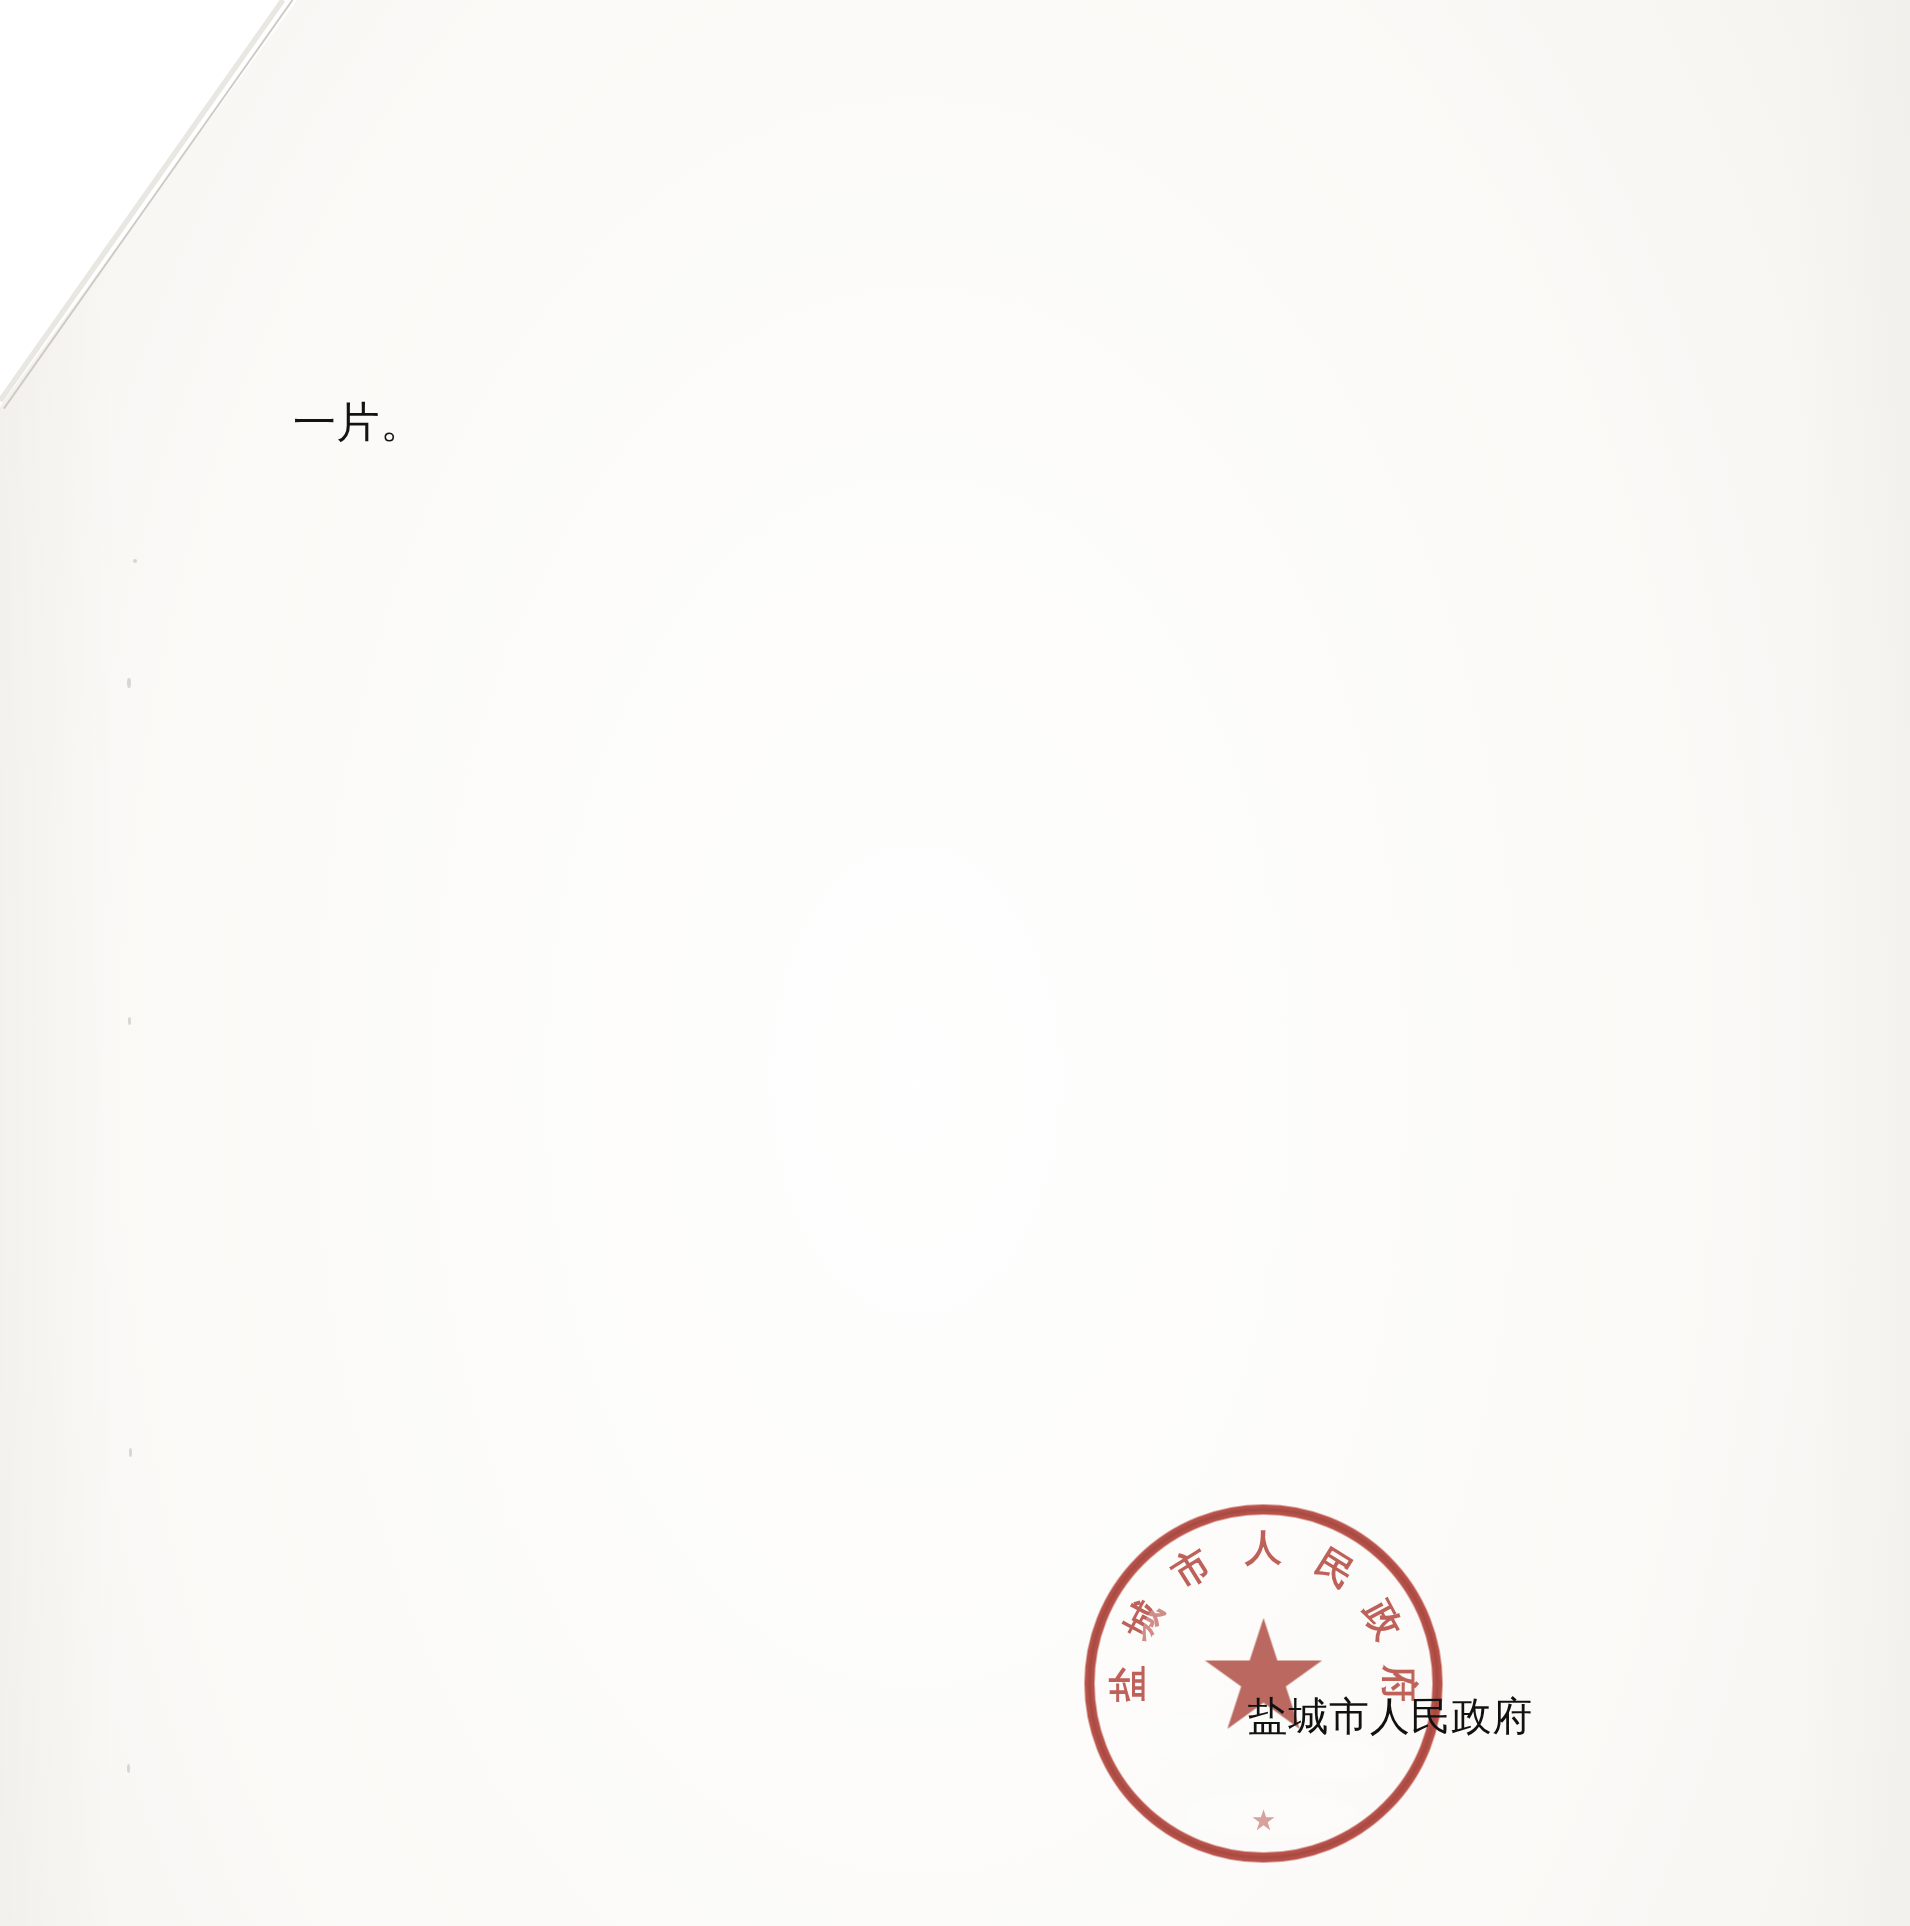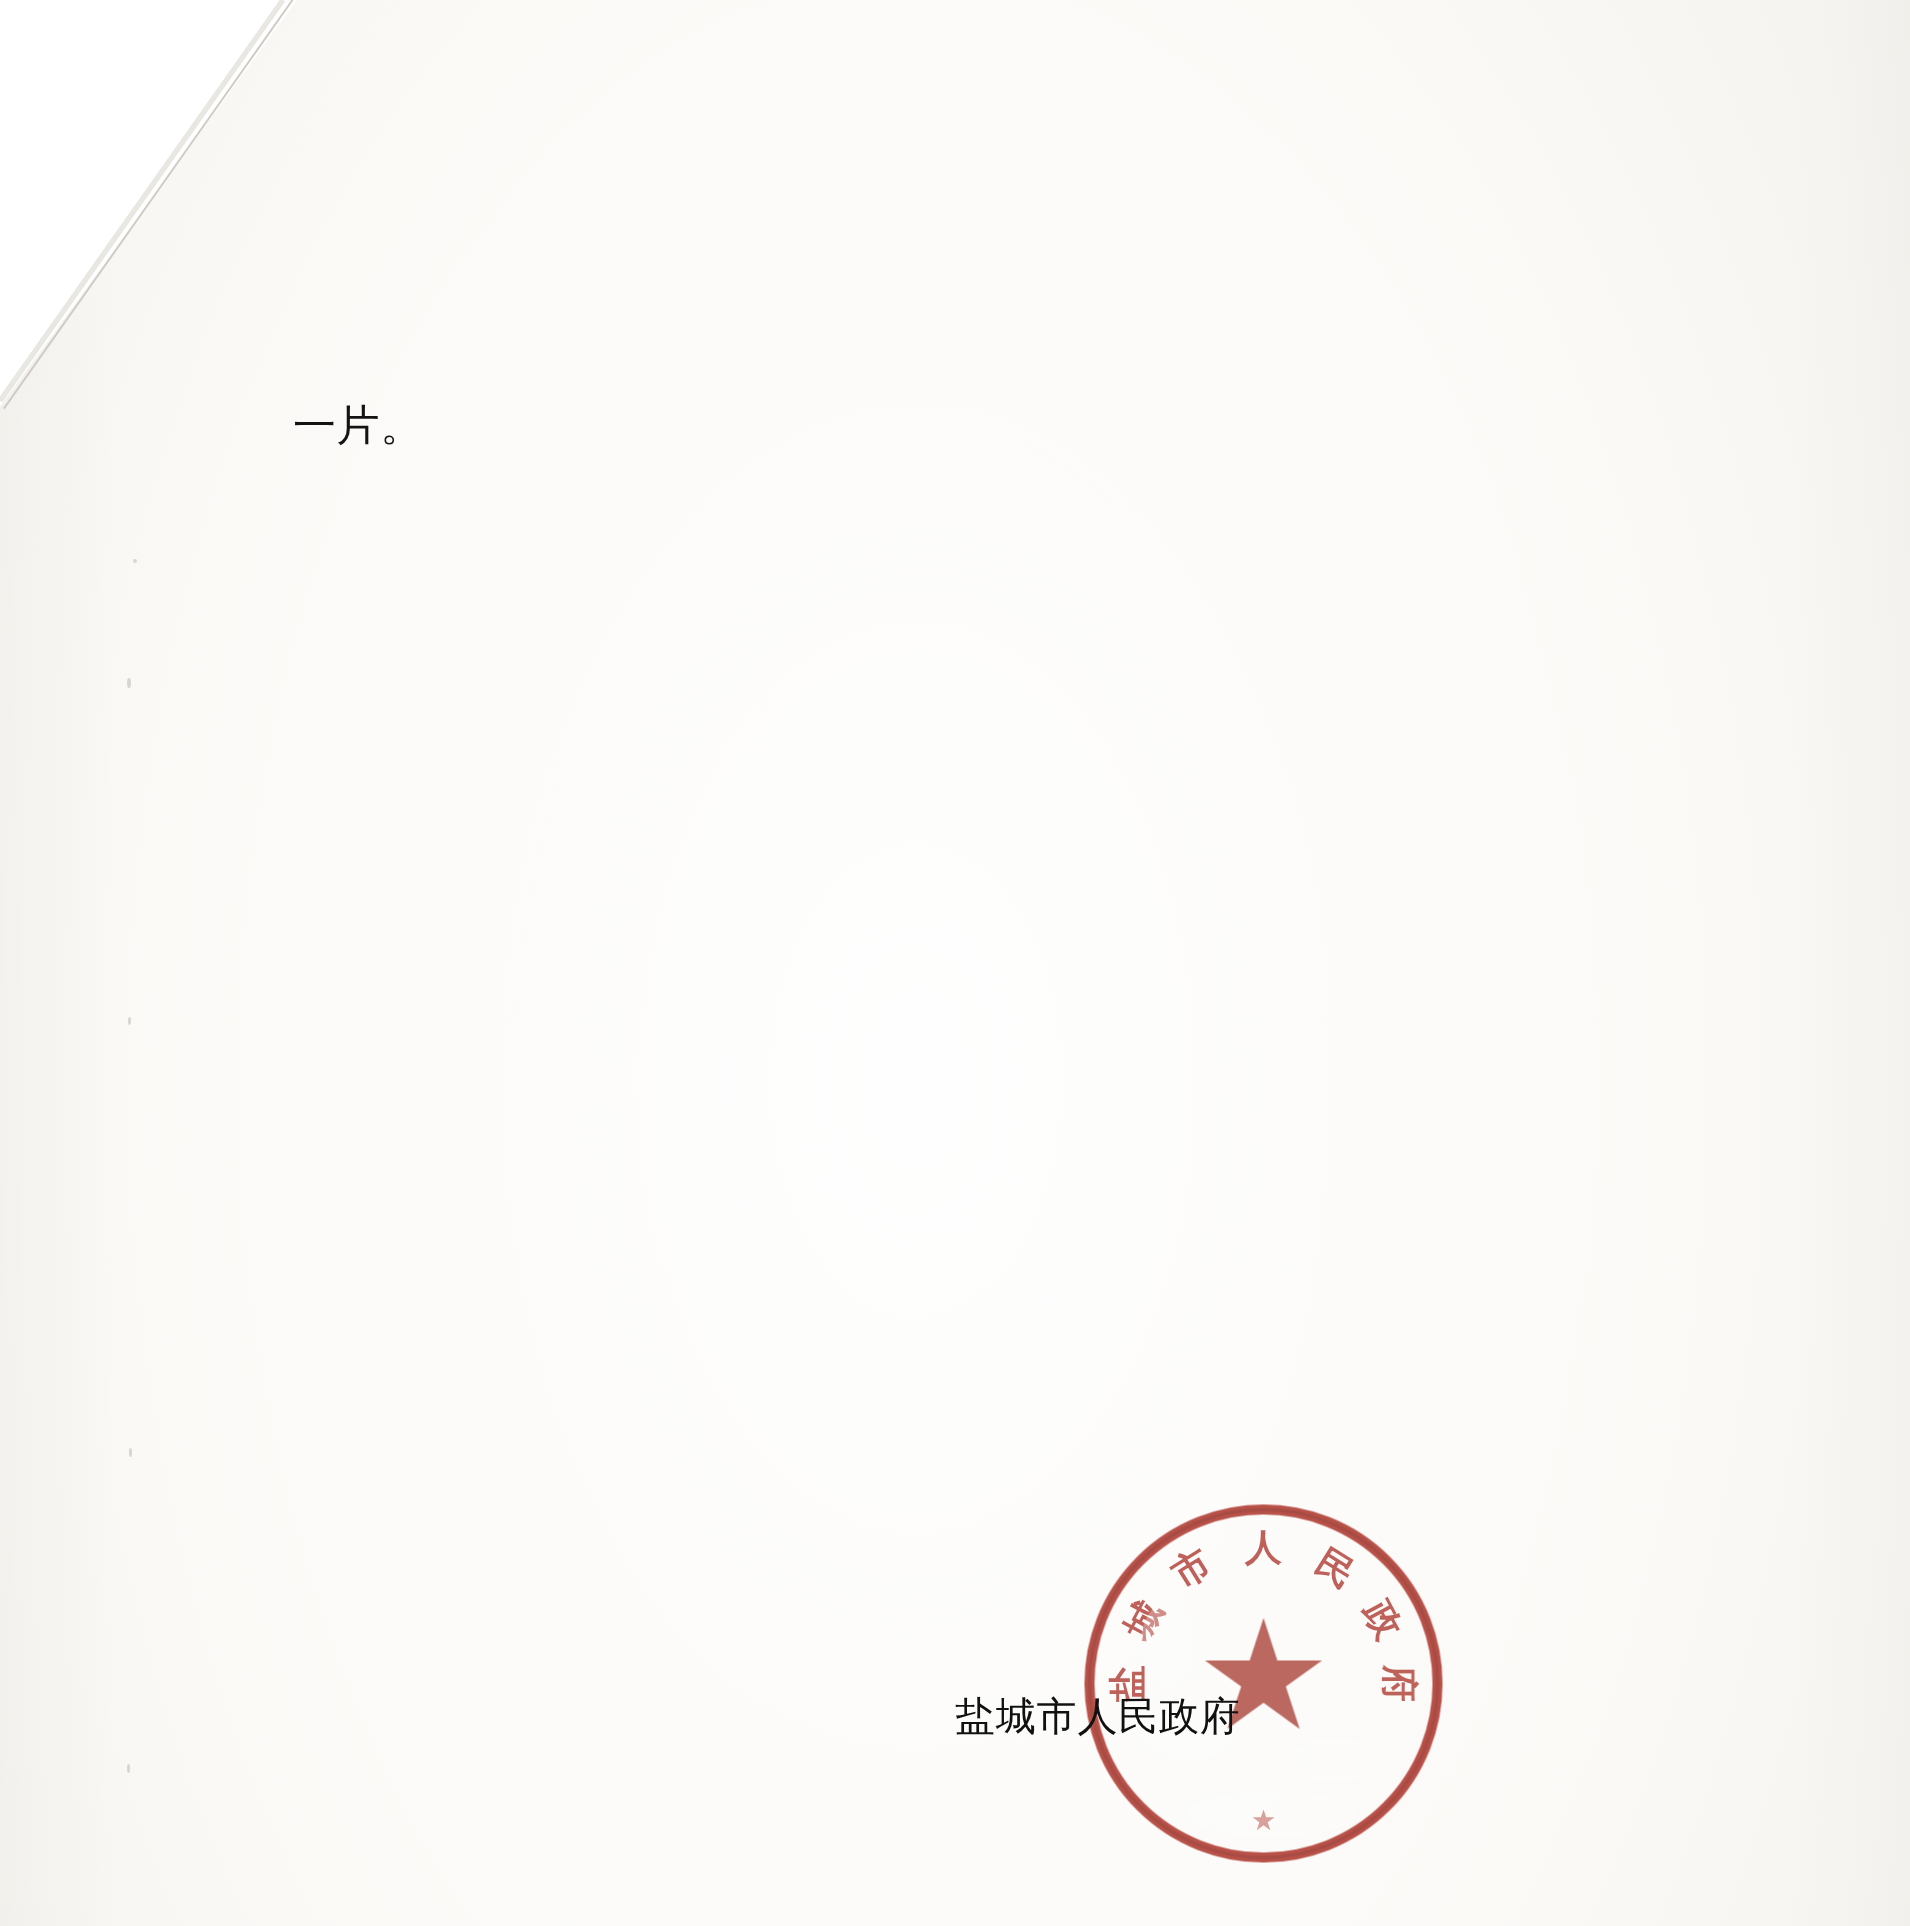--- a/index.html
+++ b/index.html
@@ -58,39 +58,40 @@
     width: 1337px;
   }
   p.para {
     margin: 0 0 2.3px 0;
     font-size: 43px;
     line-height: 1.52;
     letter-spacing: 0.6px;
     color: #131313;
     text-align: justify;
     text-justify: inter-character;
-    font-family: Liberation Sans, sans-serif;
+    font-family: Liberation Mono, monospace;
   }
   p.indent {
     text-indent: 86px;
   }
   .signature-block {
     position: absolute;
     right: 378px;
     top: 1687px;
     width: 578px;
     text-align: left;
   }
   .sig-line {
     font-size: 40px;
     line-height: 1.45;
     color: #111;
     letter-spacing: 0.8px;
     white-space: nowrap;
     font-family: "DejaVu Serif", "Liberation Serif", serif;
+    text-align: right;
   }
   .sig-date {
     font-size: 40px;
     line-height: 1.45;
     color: #111;
     letter-spacing: 0.8px;
     margin-top: 5.4px;
     white-space: nowrap;
     font-family: "DejaVu Serif", "Liberation Serif", serif;
   }

